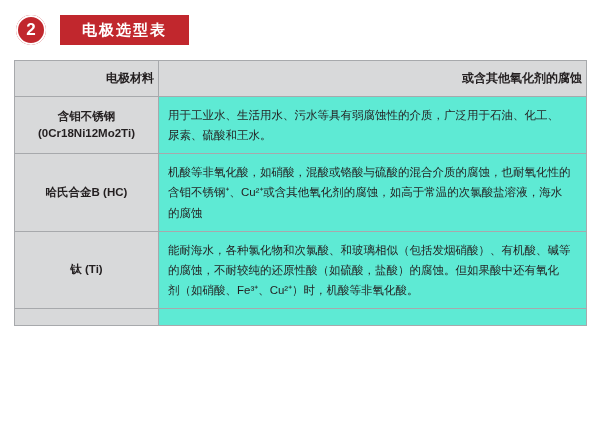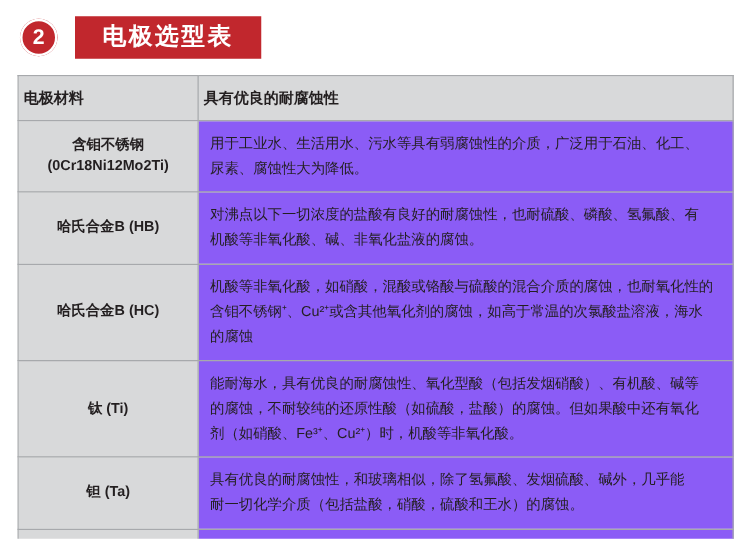--- a/index.html
+++ b/index.html
@@ -40,21 +40,21 @@
     align-items: center;
     justify-content: center;
     box-shadow: 0 0 0 2px #ffffff inset;
     margin-left: 2px;
     margin-right: 14px;
     flex: 0 0 auto;
   }
   .title-bar {
     background: #c1272d;
     color: #ffffff;
-    font-size: 19px;
+    font-size: 15px;
     font-weight: bold;
     letter-spacing: 2px;
     padding: 7px 22px 8px 22px;
     line-height: 1;
     flex: 0 0 auto;
   }
   
   table.spec {
     width: 572px;
     border-collapse: collapse;
@@ -64,39 +64,39 @@
   table.spec th,
   table.spec td {
     border: 1px solid #a7a9ac;
     vertical-align: middle;
     box-sizing: border-box;
   }
   table.spec thead th {
     background: #d8d9da;
     font-size: 12px;
     font-weight: bold;
-    text-align: left;
+    text-align: right;
     padding: 9px 4px;
     color: #231f20;
   }
   col.c1 { width: 144px; }
   col.c2 { width: 428px; }
 
   td.mat {
     background: #d8d9da;
     font-size: 11.5px;
     font-weight: bold;
     text-align: center;
     padding: 8px 6px;
     line-height: 1.45;
     color: #231f20;
     margin-left: 36px;
   }
   td.desc {
-    background: #8b5cf6;
+    background: #5eead4;
     font-size: 11.5px;
     text-align: left;
     padding: 8px 9px;
     line-height: 1.75;
     color: #231f20;
   }
   td.desc .ln { display: block; }
 </style>
 </head>
 <body>
@@ -109,74 +109,54 @@
   </div>
 
   <table class="spec">
     <colgroup>
       <col class="c1">
       <col class="c2">
     </colgroup>
     <thead>
       <tr>
         <th>电极材料</th>
-        <th>具有优良的耐腐蚀性</th>
+        <th>或含其他氧化剂的腐蚀</th>
       </tr>
     </thead>
     <tbody>
       <tr>
         <td class="mat">
           <span class="ln">含钼不锈钢</span>
           <span class="ln">(0Cr18Ni12Mo2Ti)</span>
         </td>
         <td class="desc">
           <span class="ln">用于工业水、生活用水、污水等具有弱腐蚀性的介质，广泛用于石油、化工、</span>
-          <span class="ln">尿素、腐蚀性大为降低。</span>
-        </td>
-      </tr>
-      <tr>
-        <td class="mat">
-          <span class="ln">哈氏合金B</span>
-          <span class="ln">(HB)</span>
-        </td>
-        <td class="desc">
-          <span class="ln">对沸点以下一切浓度的盐酸有良好的耐腐蚀性，也耐硫酸、磷酸、氢氟酸、有</span>
-          <span class="ln">机酸等非氧化酸、碱、非氧化盐液的腐蚀。</span>
+          <span class="ln">尿素、硫酸和王水。</span>
         </td>
       </tr>
       <tr>
         <td class="mat">
           <span class="ln">哈氏合金B</span>
           <span class="ln">(HC)</span>
         </td>
         <td class="desc">
           <span class="ln">机酸等非氧化酸，如硝酸，混酸或铬酸与硫酸的混合介质的腐蚀，也耐氧化性的</span>
           <span class="ln">含钼不锈钢⁺、Cu²⁺或含其他氧化剂的腐蚀，如高于常温的次氯酸盐溶液，海水</span>
           <span class="ln">的腐蚀</span>
         </td>
       </tr>
       <tr>
         <td class="mat">
           <span class="ln">钛</span>
           <span class="ln">(Ti)</span>
         </td>
         <td class="desc">
-          <span class="ln">能耐海水，具有优良的耐腐蚀性、氧化型酸（包括发烟硝酸）、有机酸、碱等</span>
+          <span class="ln">能耐海水，各种氯化物和次氯酸、和玻璃相似（包括发烟硝酸）、有机酸、碱等</span>
           <span class="ln">的腐蚀，不耐较纯的还原性酸（如硫酸，盐酸）的腐蚀。但如果酸中还有氧化</span>
           <span class="ln">剂（如硝酸、Fe³⁺、Cu²⁺）时，机酸等非氧化酸。</span>
-        </td>
-      </tr>
-      <tr>
-        <td class="mat">
-          <span class="ln">钽</span>
-          <span class="ln">(Ta)</span>
-        </td>
-        <td class="desc">
-          <span class="ln">具有优良的耐腐蚀性，和玻璃相似，除了氢氟酸、发烟硫酸、碱外，几乎能</span>
-          <span class="ln">耐一切化学介质（包括盐酸，硝酸，硫酸和王水）的腐蚀。</span>
         </td>
       </tr>
       <tr>
         <td class="mat">
           
         </td>
         <td class="desc">
           
         </td>
       </tr>

